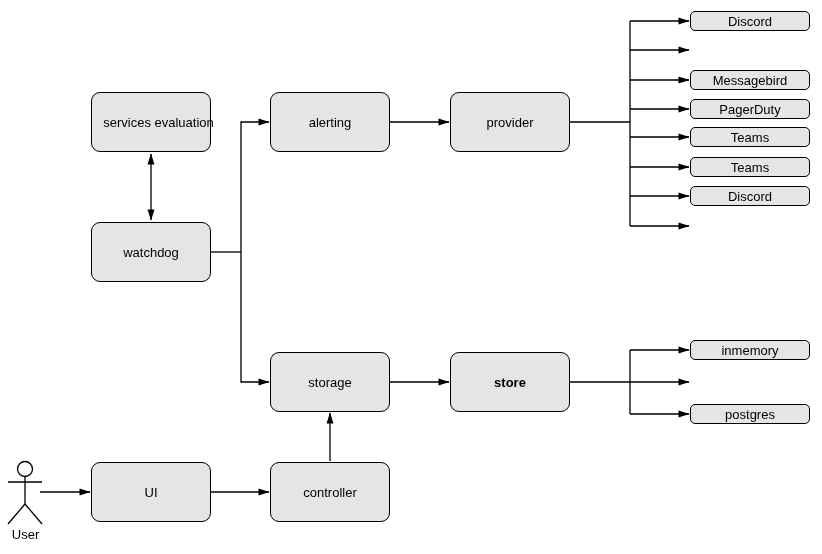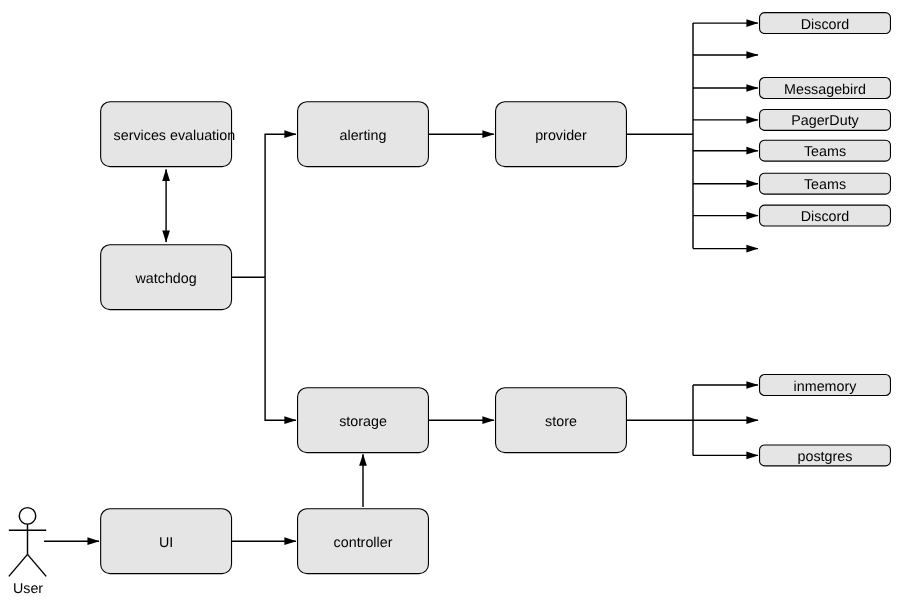--- a/index.html
+++ b/index.html
@@ -144,21 +144,21 @@
   </div>
   <div class="node" style="left:270px; top:92px;">
     <span>alerting</span>
   </div>
   <div class="node" style="left:450px; top:92px;">
     <span>provider</span>
   </div>
   <div class="node" style="left:270px; top:352px;">
     <span>storage</span>
   </div>
-  <div class="node" style="left:450px; top:352px;">
+  <div class="node" style="left:450px; top:352px;font-weight:bold;">
     <span>store</span>
   </div>
   <div class="node" style="left:91px; top:462px;">
     <span>UI</span>
   </div>
   <div class="node" style="left:270px; top:462px;">
     <span>controller</span>
   </div>
 
   <div class="node leaf" style="left:690px; top:11px;">

